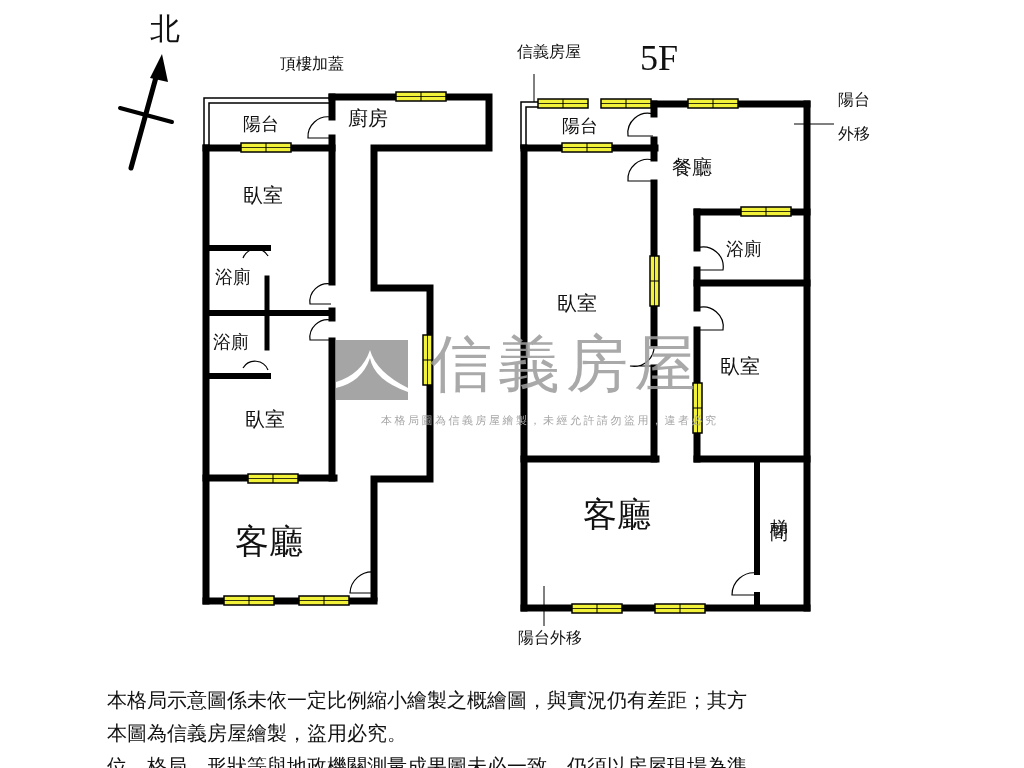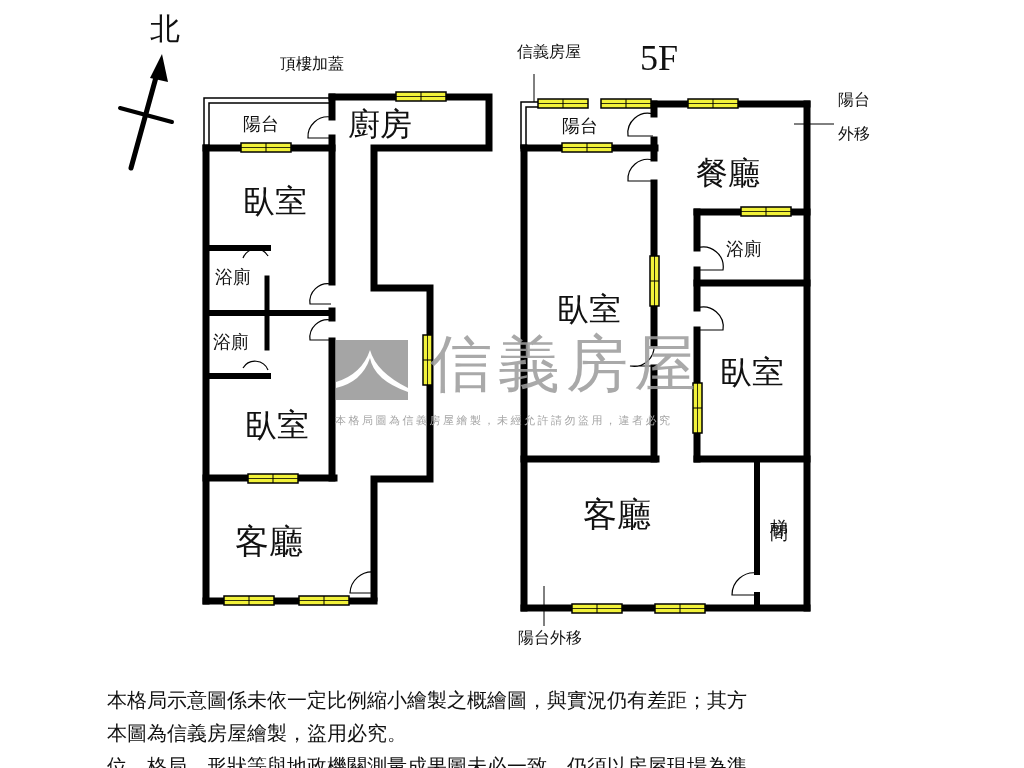--- a/index.html
+++ b/index.html
@@ -1,26 +1,26 @@
 <!DOCTYPE html>
 <html><head>
 <meta charset="utf-8">
 <style>
   html, body { margin:0; padding:0; background:#ffffff; }
   body { width:1024px; height:768px; position:relative; overflow:hidden; font-family:"DejaVu Sans", sans-serif; color:#111; }
   svg.plan { position:absolute; left:0; top:0; width:1024px; height:768px; }
   .lbl { position:absolute; white-space:nowrap; line-height:1; color:#111; }
   .lbl-xl { font-size:30px; font-family:"DejaVu Serif", serif; }
-  .lbl-l { font-size:32px;text-align:center; }
+  .lbl-l { font-size:20px;text-align:center; }
   .lbl-m { font-size:16px; }
   .lbl-s { font-size:18px; }
   .lbl-5f { font-size:36px; font-family:"Liberation Serif", serif; }
   .vert { writing-mode: vertical-rl; letter-spacing:6px; }
   .wm-text { position:absolute; left:430px; top:333px; font-size:62px; color:#9e9e9e; opacity:0.88; letter-spacing:6px; white-space:nowrap; line-height:1; }
-  .wm-sub { position:absolute; left:335px; top:413px; font-size:11px; color:#a6a6a6; letter-spacing:2.5px; white-space:nowrap; }
+  .wm-sub { position:absolute; left:335px; top:413px; font-size:11px; color:#a6a6a6; letter-spacing:2.5px; white-space:nowrap;padding-left:46px; }
   .footer { position:absolute; left:100px; top:680px; width:830px; font-size:20px; line-height:26px; color:#111; }
   .footer p { margin:7px; }
 </style>
 </head>
 <body>
 
 <svg class="plan" viewBox="0 0 1024 768" xmlns="http://www.w3.org/2000/svg">
   <defs>
     <g id="winH">
       <rect x="0" y="-4" width="50" height="9" fill="#f2f23a" stroke="#000" stroke-width="1.5"></rect>
@@ -162,21 +162,21 @@
 <div class="lbl lbl-s" style="left:215px; top:268px;">浴廁</div>
 <div class="lbl lbl-s" style="left:213px; top:333px;">浴廁</div>
 <div class="lbl lbl-l" style="left:245px; top:409px;">臥室</div>
 <div class="lbl" style="left:235px; top:524px; font-size:34px;">客廳</div>
 
 <div class="lbl lbl-m" style="left:517px; top:44px;">信義房屋</div>
 <div class="lbl lbl-5f" style="left:640px; top:40px;">5F</div>
 <div class="lbl lbl-m" style="left:838px; top:92px;">陽台</div>
 <div class="lbl lbl-m" style="left:838px; top:126px;text-align:center;">外移</div>
 <div class="lbl lbl-s" style="left:562px; top:117px;">陽台</div>
-<div class="lbl lbl-l" style="left:696px; top:157px;">餐廳</div>
+<div class="lbl lbl-l" style="left:672px; top:157px;">餐廳</div>
 <div class="lbl lbl-s" style="left:726px; top:240px;">浴廁</div>
 <div class="lbl lbl-l" style="left:557px; top:293px;">臥室</div>
 <div class="lbl lbl-l" style="left:720px; top:356px;">臥室</div>
 <div class="lbl" style="left:583px; top:497px; font-size:34px;">客廳</div>
 <div class="lbl lbl-s vert" style="left:770px; top:504px;">梯間</div>
 <div class="lbl lbl-m" style="left:518px; top:630px;">陽台外移</div>
 
 <div class="footer">
   <p>本格局示意圖係未依一定比例縮小繪製之概繪圖，與實況仍有差距；其方</p>
   <p>本圖為信義房屋繪製，盜用必究。</p>

